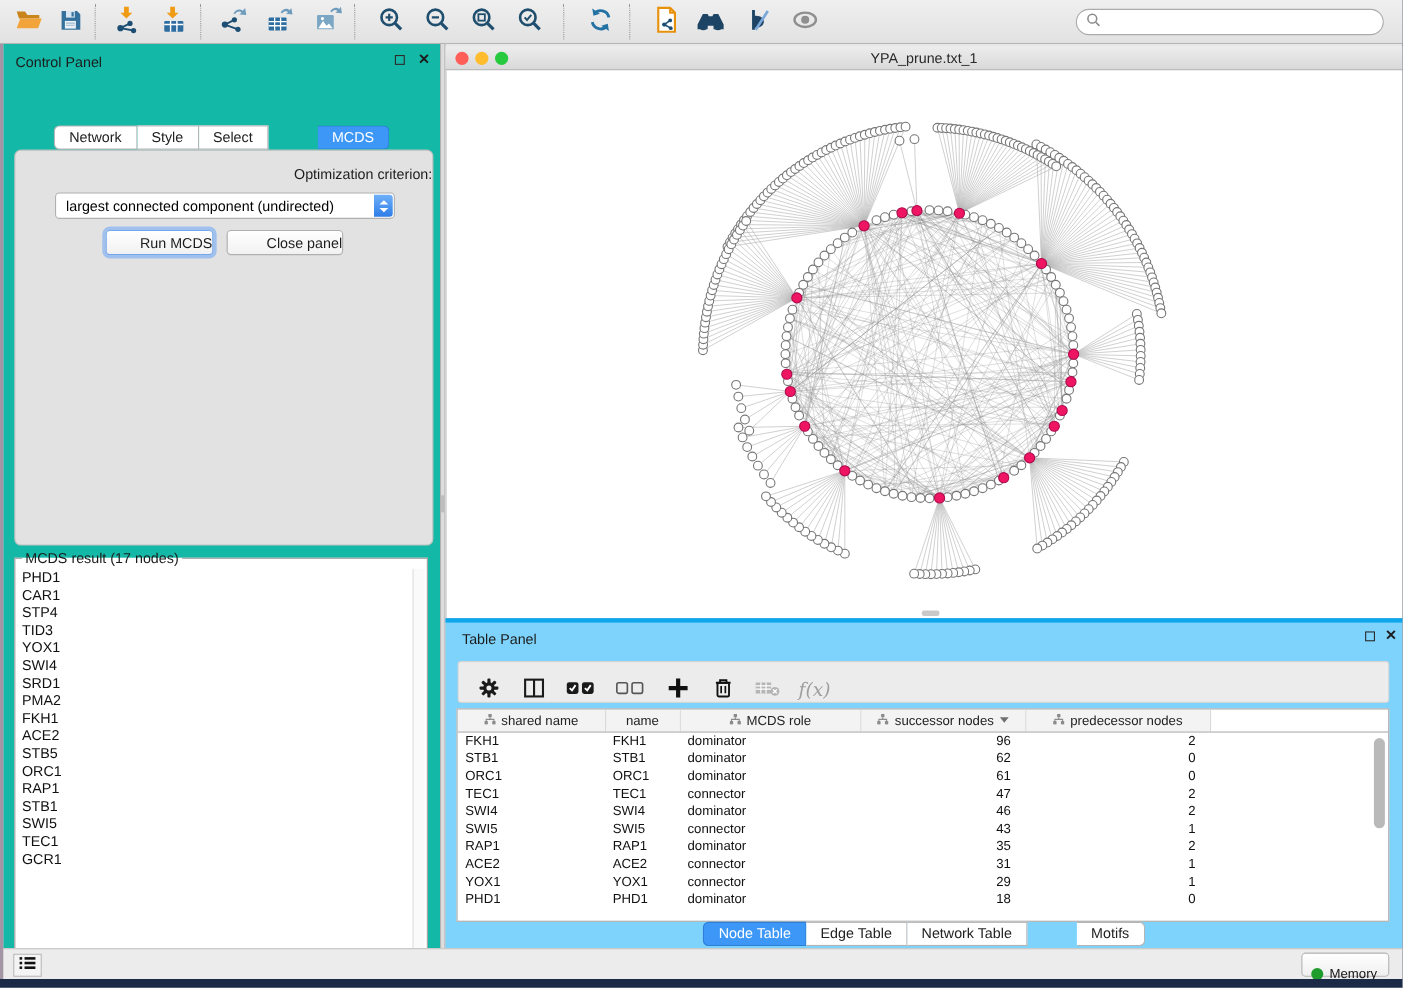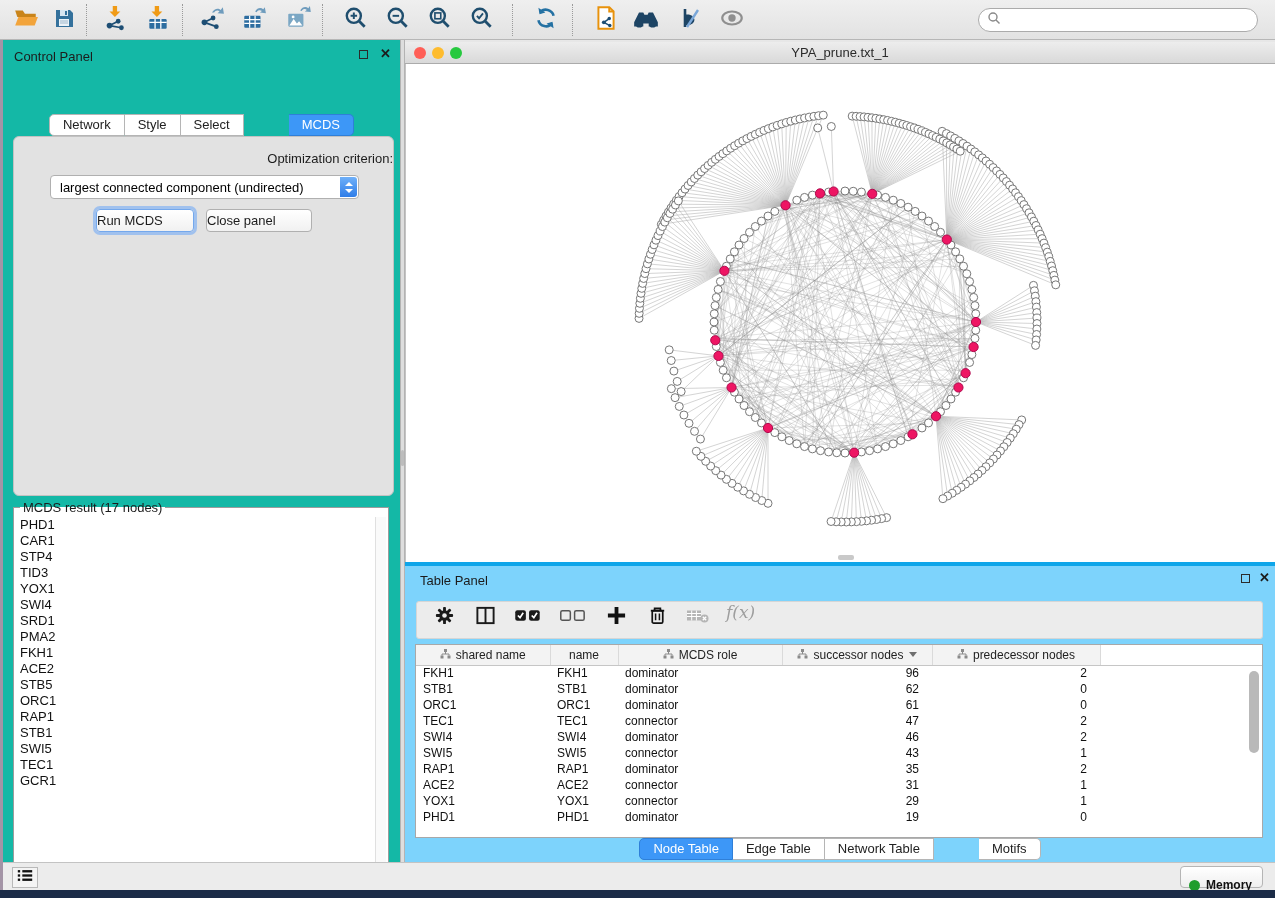--- a/index.html
+++ b/index.html
@@ -30,21 +30,21 @@
   .cp-pane { position:absolute; left:10px; top:96px; width:381px; height:360px; background:#e2e2e2;
              border:1px solid #c2c2c2; border-radius:6px; }
   .opt-label { position:absolute; left:0; top:14px; width:100%; text-align:right; font-size:13px; color:#1c1c1c; }
   .selectbox { position:absolute; left:36px; top:38px; width:309px; height:24px; background:#fff; border:1px solid #b0b0b0;
                border-radius:4px; display:flex; align-items:center; font-size:13px; padding-left:9px; }
   .selectbox .spin { position:absolute; right:1px; top:1px; bottom:1px; width:17px; border-radius:0 3px 3px 0;
                      background:linear-gradient(#6fb0f9,#2f7de8); display:flex; flex-direction:column; align-items:center; justify-content:center; gap:3px; }
   .spin .up { width:0;height:0;border-left:4px solid transparent;border-right:4px solid transparent;border-bottom:4px solid #fff; }
   .spin .dn { width:0;height:0;border-left:4px solid transparent;border-right:4px solid transparent;border-top:4px solid #fff; }
   .btn { position:absolute; height:23px; background:linear-gradient(#ffffff,#f1f1f1); border:1px solid #b0b0b0;
-         border-radius:4px; font-size:13px; color:#1c1c1c; text-align:left; line-height:21px; }
+         border-radius:4px; font-size:13px; color:#1c1c1c; text-align:right; line-height:21px; }
   .btn.focus { box-shadow:0 0 0 3px rgba(106,165,248,.55); border-color:#74a8ec; }
   .resultbox { position:absolute; left:10px; top:460px; width:376px; height:378px; border:1px solid #9c9c9c;
                background:#fff; }
   .resultbox legend { font-size:13px; color:#1c1c1c; padding:0 3px; margin-left:6px; }
   .result-list { position:absolute; left:2px; top:2px; right:14px; bottom:2px; overflow:hidden; }
   .result-list .list-item { font-size:13px; line-height:16px; padding-left:4px; color:#111; }
   .result-scroll { position:absolute; top:2px; right:2px; bottom:2px; width:11px; background:#fafafa; border-left:1px solid #e0e0e0; }
 
   .vdivider { position:absolute; left:400px; top:40px; width:5px; height:822px; background:#dedede;
               border-left:1px solid #b3b3b3; border-right:1px solid #b3b3b3; }
@@ -54,41 +54,41 @@
   .net-titlebar { position:absolute; left:405px; top:42px; width:870px; height:22px;
                   background:linear-gradient(#ededed,#d9d9d9); border-bottom:1px solid #ababab; }
   .tl { position:absolute; top:5px; width:12px; height:12px; border-radius:50%; }
   .net-title { position:absolute; left:0; top:3px; width:100%; text-align:center; font-size:13px; color:#2a2a2a; }
   .net-canvas { position:absolute; left:405px; top:64px; width:870px; height:498px; background:#fff; border-left:1px solid #c4c4c4; }
   .hhandle { position:absolute; left:838px; top:555px; width:16px; height:5px; background:#c9c9c9; border-radius:2px; }
 
   
   .tpanel { position:absolute; left:405px; top:562px; width:870px; height:300px; background:#7dd3fc; border-top:4px solid #0ea5e9; }
   .tp-toolbar { position:absolute; left:11px; top:35px; width:847px; height:38px; background:#ececec;
-                border:1px solid #d6d6d6; border-radius:3px; display:flex; align-items:flex-start; gap:15px; padding-left:14px; }
+                border:1px solid #d6d6d6; border-radius:3px; display:flex; align-items:flex-end; gap:15px; padding-left:14px; }
   .tp-toolbar .ticon { width:26px; height:26px; display:flex; align-items:center; justify-content:center; }
   .fx { font-family:"DejaVu Serif", serif; font-style:italic; font-size:17px; color:#9e9e9e; }
   .tablewrap { position:absolute; left:10px; top:78px; width:848px; height:194px; background:#fff; border:1px solid #a8a8a8; overflow:hidden; }
   table { border-collapse:collapse; table-layout:fixed; width:846px; }
   th { background:#f3f3f3; border-right:1px solid #dadada; border-bottom:1px solid #c6c6c6; font-weight:normal;
        height:20px; font-size:12px; color:#222; white-space:nowrap; overflow:hidden; }
   th.filler { background:#fff; border-right:none; }
   th .thinner { display:flex; align-items:center; justify-content:center; gap:5px; }
   td { height:16px; font-size:12px; color:#111; padding:0 0 0 7px; white-space:nowrap; overflow:hidden; }
   td.num { text-align:right; padding-right:13px; }
   .tscroll { position:absolute; top:22px; right:2px; width:11px; height:168px; }
   .tthumb { position:absolute; top:4px; left:0; width:10px; height:82px; background:#b9b9b9; border-radius:5px; }
   #tp-tabs { position:absolute; left:0; top:272px; width:870px; justify-content:center; }
 
   
   .statusbar { position:absolute; left:0; top:862px; width:1275px; height:28px; background:#ececec; border-top:1px solid #c3c3c3; }
   .sb-list { position:absolute; left:12px; top:4px; width:26px; height:21px; background:#f4f4f4; border:1px solid #b9b9b9;
              display:flex; align-items:center; justify-content:center; }
   .memorybtn { position:absolute; right:12px; top:3px; height:22px; padding:16px 10px 0 8px; background:linear-gradient(#fff,#efefef);
-               border:1px solid #b5b5b5; border-radius:4px; display:flex; align-items:center; gap:6px; font-size:12px; color:#111;font-weight:bold; }
+               border:1px solid #b5b5b5; border-radius:4px; display:flex; align-items:center; gap:6px; font-size:12px; color:#111; }
   .memdot { width:11px; height:11px; border-radius:50%; background:#1f9d2c; }
 
   .edge-left { position:absolute; left:0; top:40px; width:3px; height:850px; background:#a394a6; }
   .edge-bottom { position:absolute; left:0; top:890px; width:1275px; height:8px; background:#1b2b47; }
 </style>
 </head>
 <body>
 
 <div id="app">
 
@@ -1360,21 +1360,21 @@
               <td>YOX1</td>
               <td>connector</td>
               <td class="num">29</td>
               <td class="num">1</td>
               <td></td>
             </tr>
             <tr>
               <td>PHD1</td>
               <td>PHD1</td>
               <td>dominator</td>
-              <td class="num">19</td>
+              <td class="num">18</td>
               <td class="num">0</td>
               <td></td>
             </tr>
           </tbody>
         </table>
       <div class="tscroll">
           <div class="tthumb"></div>
         </div>
     </div>
 

